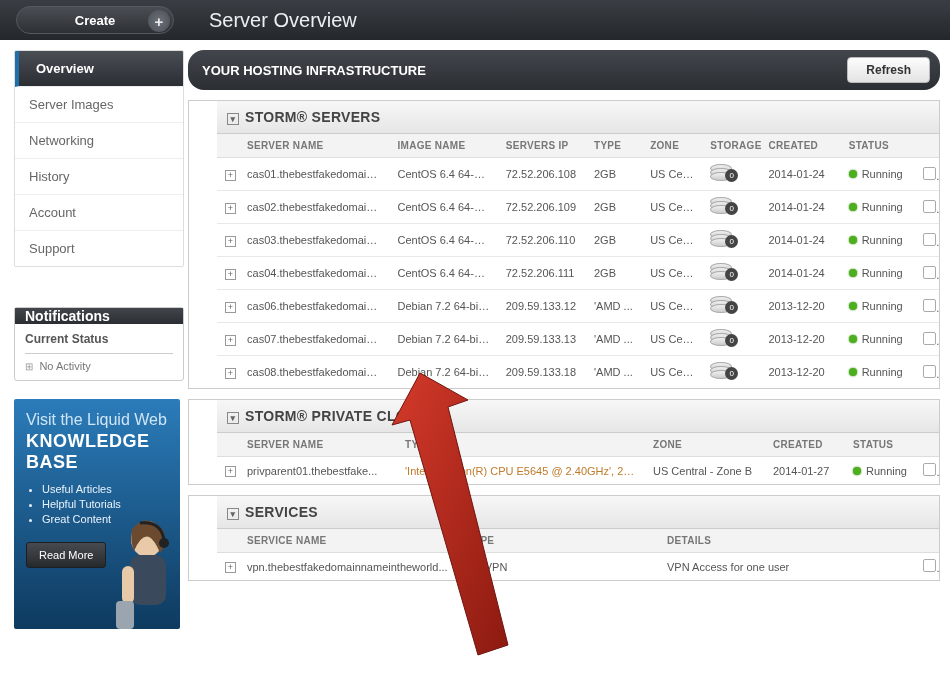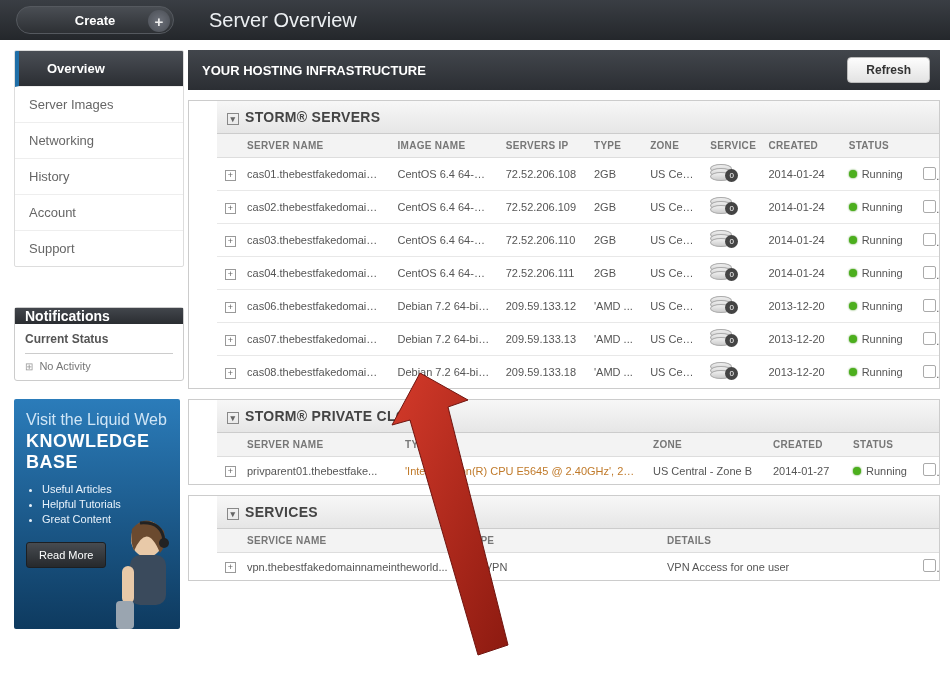--- a/index.html
+++ b/index.html
@@ -13,40 +13,40 @@
   .create-plus { position:absolute; right:3px; top:3px; width:22px; height:22px; border-radius:50%; background: radial-gradient(#6d717a,#494d54); display:flex; align-items:center; justify-content:center; font-size:15px; color:#eee;}
   .page-title { font-size:20px; color:#eceff2; margin-left: 28px; }
   
   .body { flex:1; display:flex; background:#fff; }
   
   
   .leftcol { width: 185px; padding: 10px 0 0 14px; }
   .nav { border:1px solid #ddd; border-radius:2px; background:#fff; overflow:hidden; }
   .nav-item { padding: 10px 14px; font-size:13px; color:#666; border-bottom:1px solid #eee; cursor:pointer; }
   .nav-item:last-child { border-bottom:none; }
-  .nav-item.active { background: linear-gradient(#4a4e55,#2b2e33); color:#fff; border-left:4px solid #1f6fa8; padding-left:28px; font-weight:bold;}
+  .nav-item.active { background: linear-gradient(#4a4e55,#2b2e33); color:#fff; border-left:4px solid #1f6fa8; padding-left:17px; font-weight:bold;}
   
   .notif-box { margin-top:40px; border:1px solid #ccc; border-radius:3px; }
   .notif-header { background: linear-gradient(#42464c,#2a2d31); color:#fff; padding:0 10px; font-size:14px; font-weight:bold; }
   .notif-body { padding:8px 10px; }
   .notif-title { font-weight:bold; color:#555; border-bottom:1px solid #ccc; padding-bottom:7px; margin-bottom:6px; font-size:12px;}
   .notif-row { color:#777; font-size:11px; }
   .notif-row::before { content:"⊞"; color:#999; margin-right:6px; font-size:10px;}
   
   .kb-box { margin-top:18px; width: 166px; height: 230px; background: linear-gradient(#2b7cba, #0e3a5f); color:#fff; padding:12px 12px; position:relative; border-radius:2px;}
   .kb-visit { font-size:16px; color:#cfe5f6; }
   .kb-title { font-size:18px; font-weight:bold; letter-spacing:0.5px; margin-top:2px; }
   .kb-list { list-style: disc; margin: 10px 0 0 16px; font-size:11px; color:#e8f2fb; }
   .kb-list li { margin-bottom:3px; }
   .kb-btn { margin-top:14px; background: linear-gradient(#474b50,#26292c); color:#fff; border:1px solid #1d1f22; padding:6px 12px; border-radius:3px; font-size:11px; cursor:pointer; display:inline-block;}
   .kb-person { position:absolute; right:-2px; bottom:0; width:90px; height:118px; }
   
   
   .content { flex:1; padding: 0 10px 10px 4px; }
-  .subhead { background: linear-gradient(#42464c,#2b2e33); color:#fff; padding: 10px 14px; font-weight:bold; font-size:13px; margin-top:10px; position:relative; height:40px; display:flex; align-items:center;}
+  .subhead { background: linear-gradient(#42464c,#2b2e33); color:#fff; padding: 10px 14px; font-weight:bold; font-size:13px; margin-top:10px; position:relative; height:40px; display:flex; align-items:center;border-radius:16px;}
   .refresh-btn { position:absolute; right:10px; top:7px; background: linear-gradient(#fdfdfd,#e3e3e3); border:1px solid #bbb; border-radius:4px; padding:5px 18px; font-size:12px; color:#333; font-weight:bold; cursor:pointer;}
   
   .panel { border:1px solid #ccc; margin-top:10px;padding-left:28px; }
   .panel-head { background: linear-gradient(#f7f7f7,#e6e6e6); border-bottom:1px solid #ccc; padding:8px 10px; font-size:14px; font-weight:bold; color:#444; letter-spacing:0.3px;}
   .panel-head .collapse-icon { display:inline-block; width:12px; height:12px; border:1px solid #888; font-size:9px; text-align:center; line-height:10px; margin-right:6px; color:#666;}
   
   table.grid { width:100%; border-collapse:collapse; font-size:11px; color:#555; table-layout:fixed;}
   table.grid th { background:#f3f3f3; border-bottom:1px solid #ddd; text-align:left; padding:6px 8px; font-size:10px; color:#777; font-weight:bold; letter-spacing:0.3px;}
   table.grid td { border-bottom:1px solid #e8e8e8; padding:6px 8px; white-space:nowrap; overflow:hidden; text-overflow:ellipsis; }
   table.grid tr:last-child td { border-bottom:none; }
@@ -141,21 +141,21 @@
               <col style="width:24px">
             </colgroup>
           <thead>
               <tr>
             <th></th>
             <th>SERVER NAME</th>
             <th>IMAGE NAME</th>
             <th>SERVERS IP</th>
             <th>TYPE</th>
             <th>ZONE</th>
-            <th>SERVICE</th>
+            <th>STORAGE</th>
             <th>CREATED</th>
             <th>STATUS</th>
             <th></th>
           </tr>
             </thead>
           <tbody id="storm-body">
               <tr>
                 <td><span class="expand-icon">+</span></td>
                 <td>cas01.thebestfakedomain...</td>
                 <td>CentOS 6.4 64-bit ...</td>

